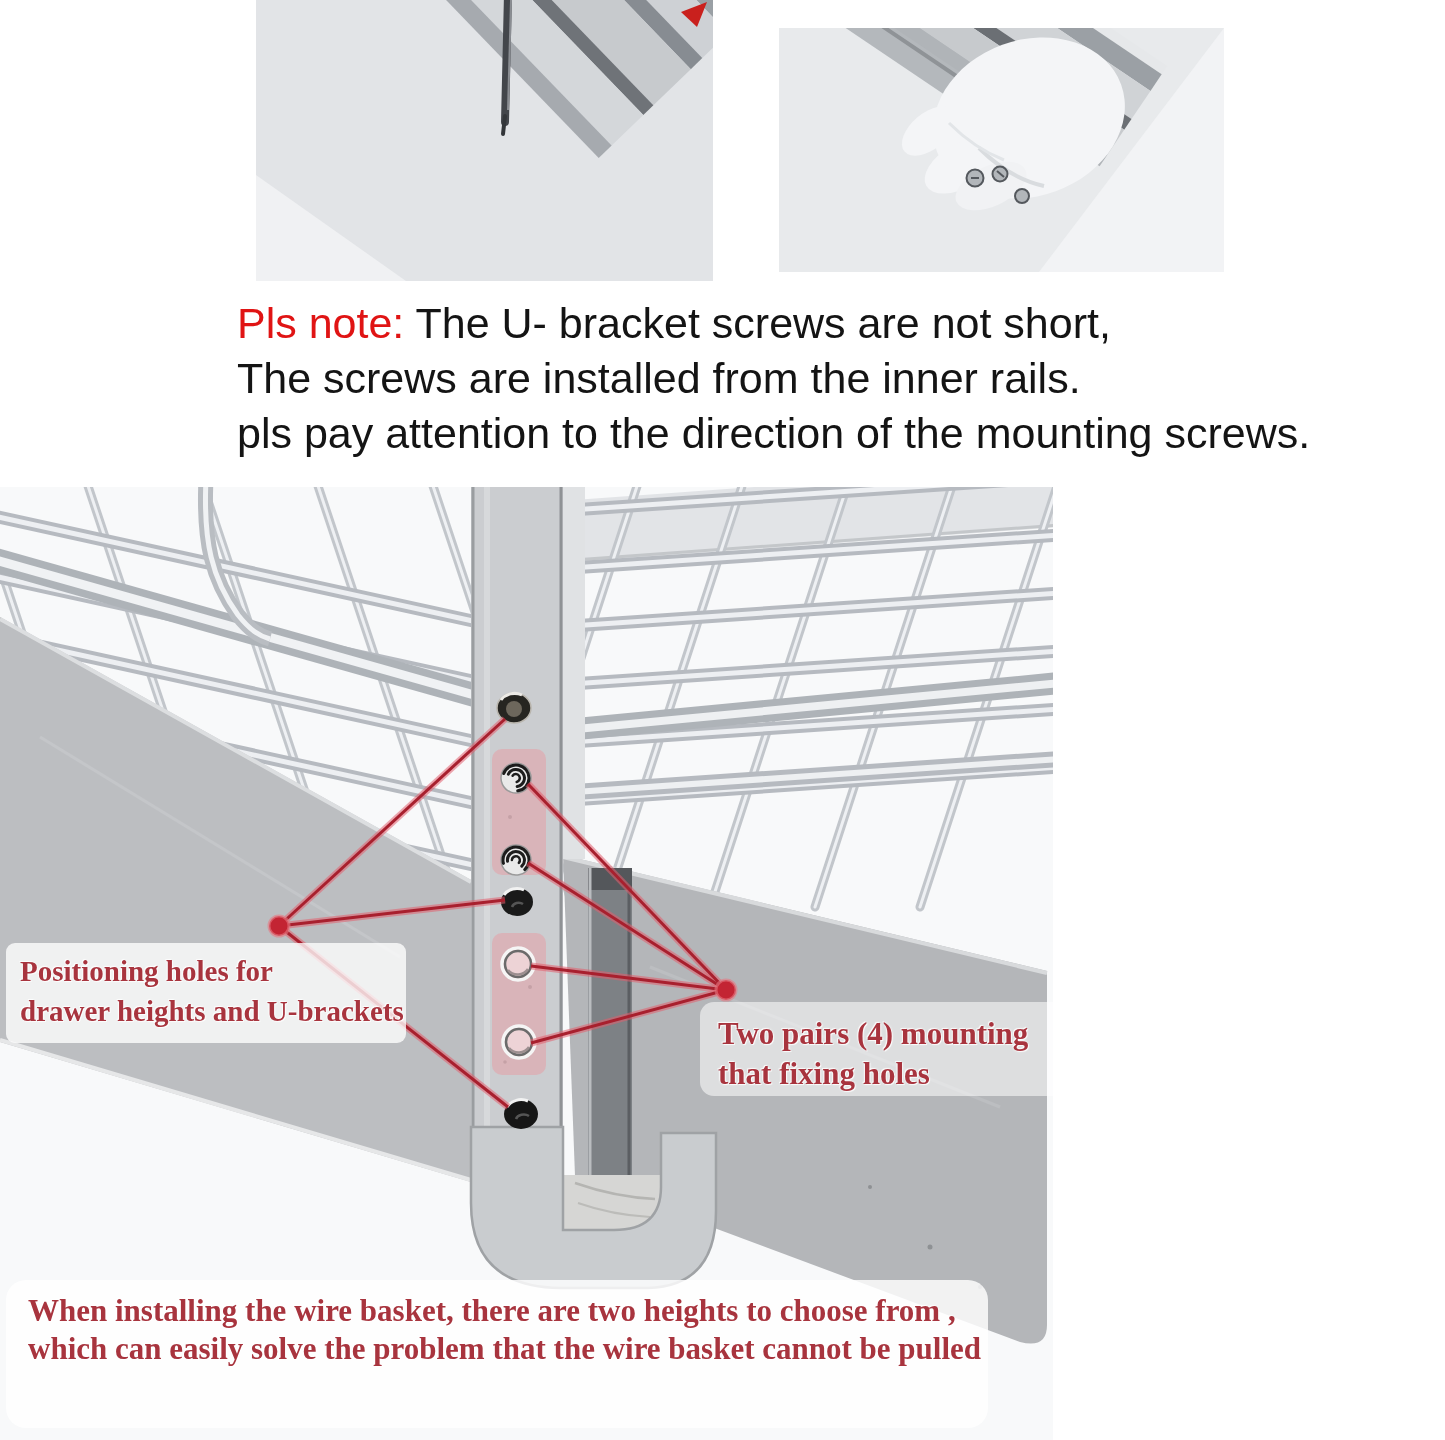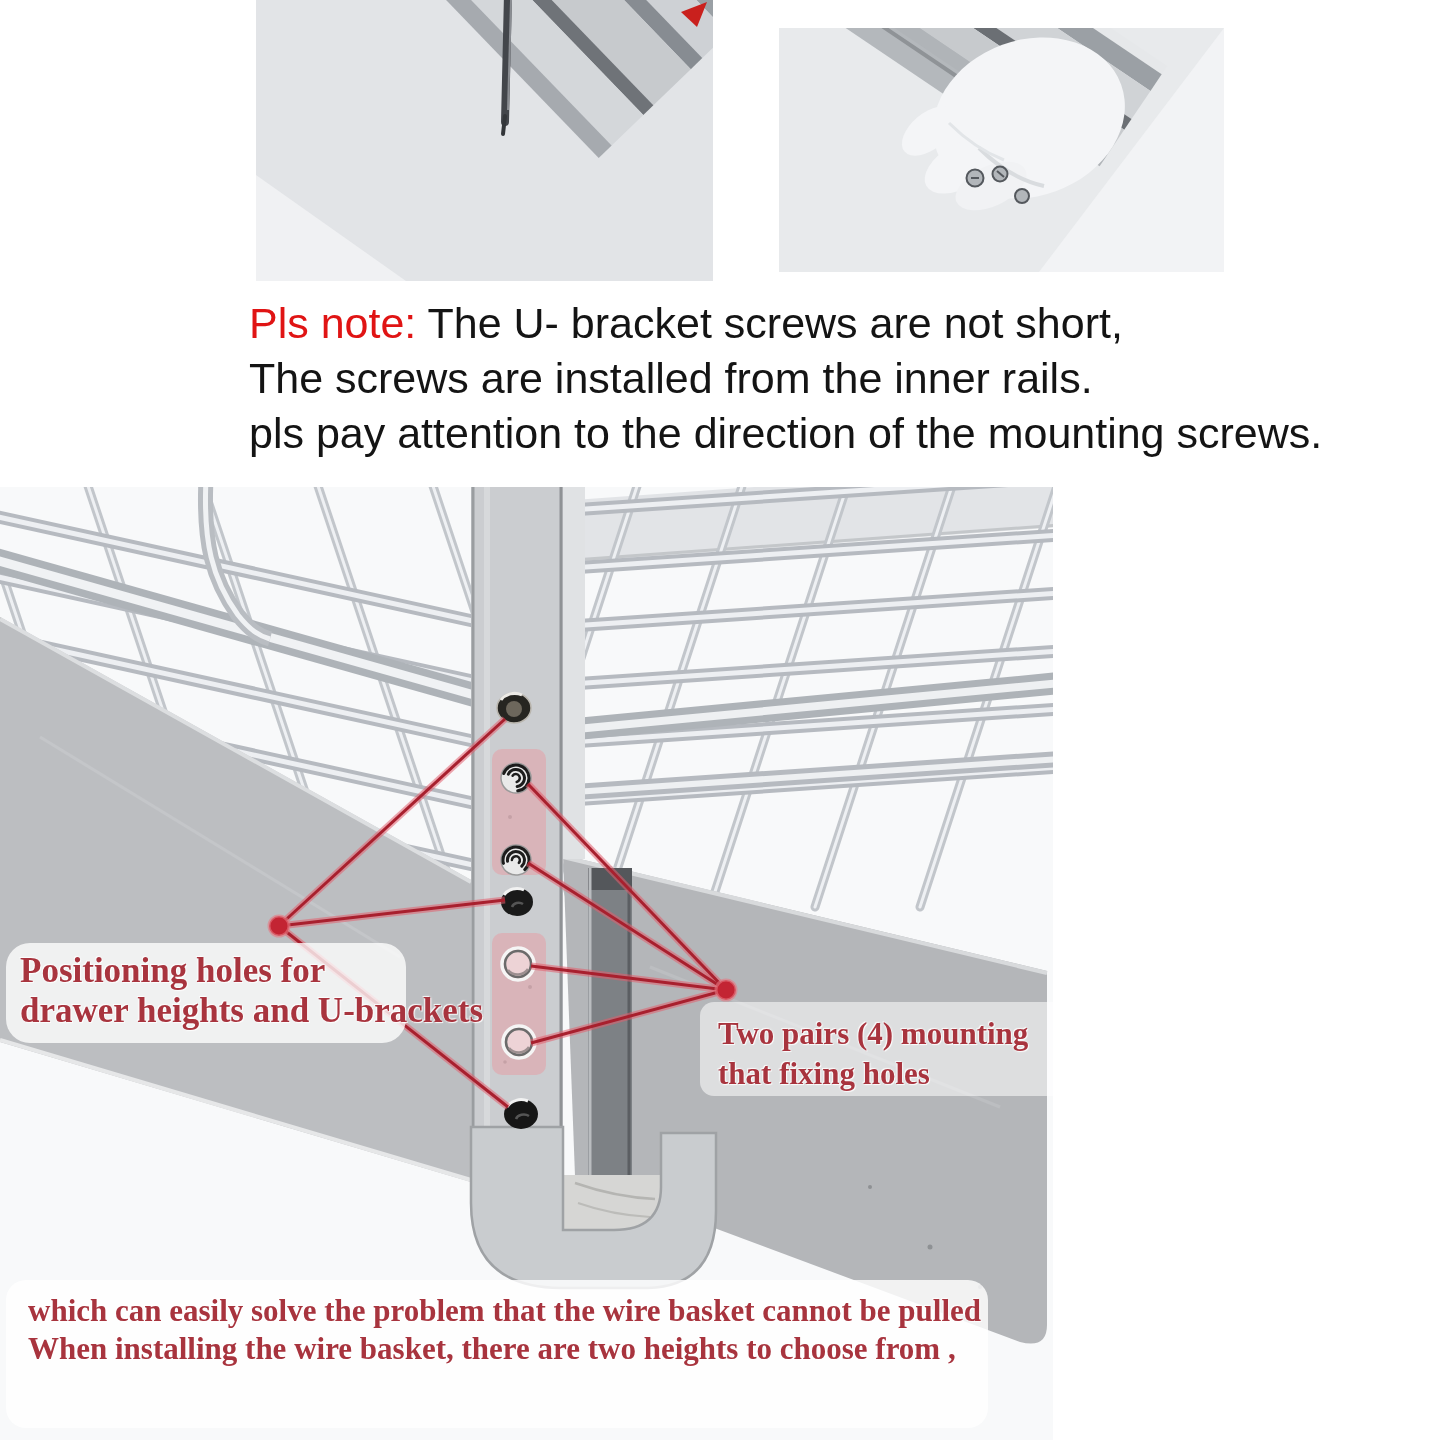--- a/index.html
+++ b/index.html
@@ -4,34 +4,34 @@
 <style>
   html,body{margin:0;padding:0;}
   body{
     width:1445px;height:1440px;position:relative;overflow:hidden;
     background:#ffffff;font-family:"Liberation Sans",sans-serif;
   }
   .photo-svg{position:absolute;display:block;}
   
   .note{
     position:absolute;left:237px;top:296px;
-    font-size:43px;line-height:55px;color:#141414;white-space:nowrap;margin-left:12px;
+    font-size:43px;line-height:55px;color:#141414;white-space:nowrap;
   }
   .note .red{color:#e01414;}
   
   .plabel{
     position:absolute;
     font-family:"Liberation Serif",serif;font-weight:bold;color:#a8343e;
     white-space:nowrap;
     text-shadow:0 0 3px rgba(255,255,255,.95),1px 1px 0 rgba(255,255,255,.75),-1px -1px 0 rgba(255,255,255,.75);
   }
   .label-left{
     left:6px;top:456px;width:386px;
-    background:rgba(255,255,255,.78);border-radius:24px;
-    padding:8px 0 12px 14px;font-size:35px;line-height:40px;
+    background:rgba(255,255,255,.78);border-radius:9px;
+    padding:8px 0 12px 14px;font-size:29px;line-height:40px;
   }
   .label-right{
     left:700px;top:515px;width:352px;
     background:rgba(255,255,255,.55);border-radius:14px;
     padding:12px 0 2px 18px;font-size:31px;line-height:40px;
   }
   .label-bottom{
     left:6px;top:793px;width:982px;height:148px;
     background:rgba(255,255,255,.82);border-radius:20px;
     padding:12px 0 0 22px;font-size:31px;line-height:38px;box-sizing:border-box;
@@ -297,16 +297,16 @@
 
   <div class="plabel label-left">
     <div>Positioning holes for</div>
     <div>drawer heights and U-brackets</div>
   </div>
   <div class="plabel label-right">
     <div>Two pairs (4) mounting</div>
     <div>that fixing holes</div>
   </div>
   <div class="plabel label-bottom">
+    <div>When installing the wire basket, there are two heights to choose from ,</div>
     <div>which can easily solve the problem that the wire basket cannot be pulled</div>
-    <div>When installing the wire basket, there are two heights to choose from ,</div>
   </div>
 </div>
 
 </body></html>

